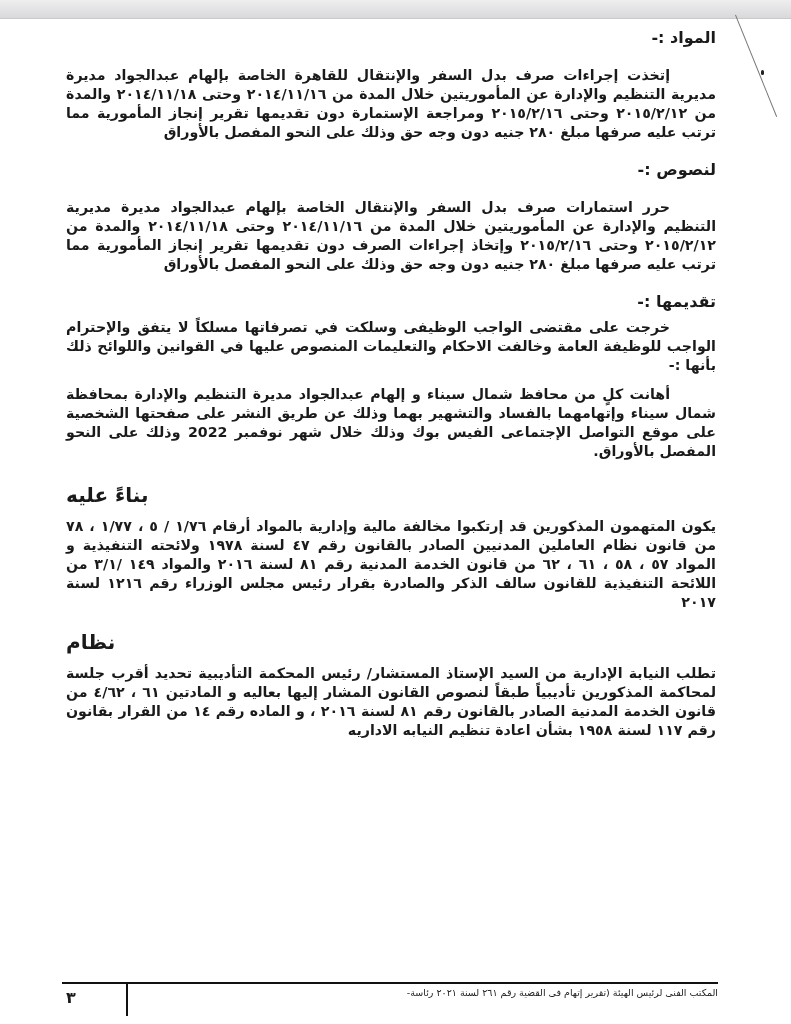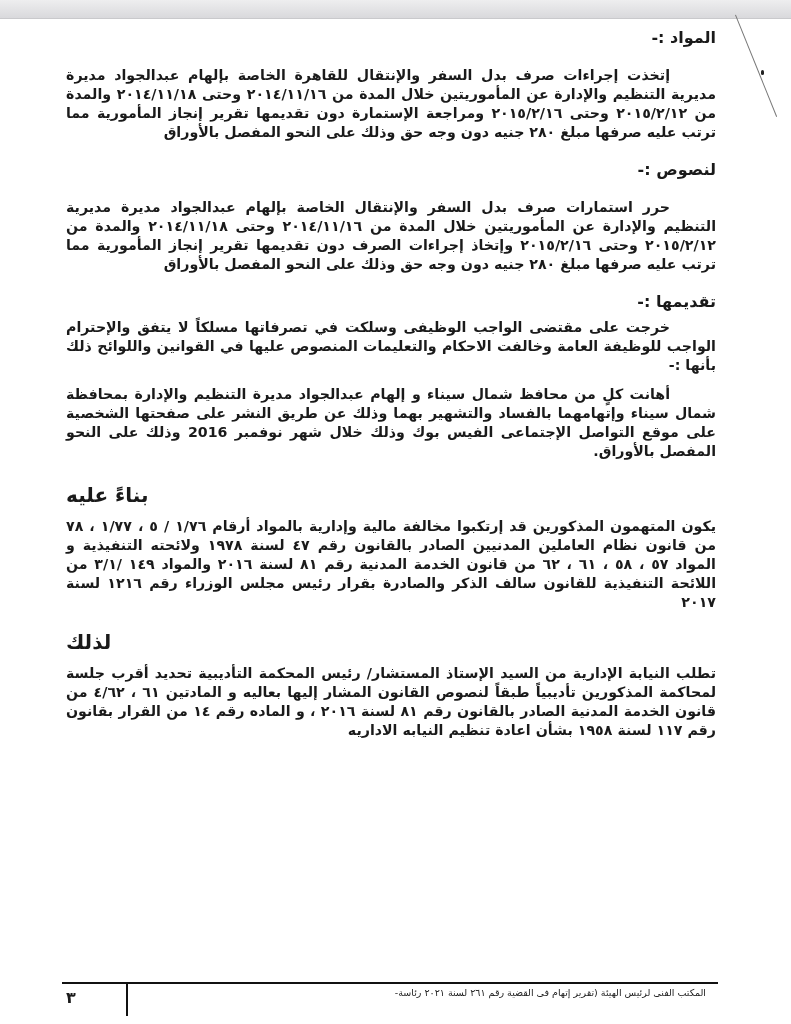--- a/index.html
+++ b/index.html
@@ -38,21 +38,21 @@
     text-align: left; font-weight: bold; font-size: 20px; margin: 0;
   }
   .footer {
     position: absolute; left: 62px; top: 982px; width: 656px; height: 40px;
     border-top: 2px solid #111;
   }
   .footer-divider {
     position: absolute; left: 64px; top: 0; width: 2px; height: 32px; background: #111;
   }
   .footer-text {
-    position: absolute; right: 12px; top: 3px; direction: rtl;
+    position: absolute; right: 0; top: 3px; direction: rtl;
     font-size: 9.5px; color: #222;
   }
   .page-num {
     position: absolute; left: 4px; top: 4px; font-size: 16px; font-weight: bold;
   }
 </style>
 </head>
 <body>
 
 <div class="top-bar"></div>
@@ -61,26 +61,26 @@
 
 <div class="page">
   <h3 class="heading" style="margin-top:2px">المواد :-</h3>
   <p class="para indent" style="margin-top:12px">إتخذت إجراءات صرف بدل السفر والإنتقال للقاهرة الخاصة بإلهام عبدالجواد مديرة مديرية التنظيم والإدارة عن المأموريتين خلال المدة من ٢٠١٤/١١/١٦ وحتى ٢٠١٤/١١/١٨ والمدة من ٢٠١٥/٢/١٢ وحتى ٢٠١٥/٢/١٦ ومراجعة الإستمارة دون تقديمها تقرير إنجاز المأمورية مما ترتب عليه صرفها مبلغ ٢٨٠ جنيه دون وجه حق وذلك على النحو المفصل بالأوراق</p>
 
   <h3 class="heading" style="margin-top:12px">لنصوص :-</h3>
   <p class="para indent" style="margin-top:12px">حرر استمارات صرف بدل السفر والإنتقال الخاصة بإلهام عبدالجواد مديرة مديرية التنظيم والإدارة عن المأموريتين خلال المدة من ٢٠١٤/١١/١٦ وحتى ٢٠١٤/١١/١٨ والمدة من ٢٠١٥/٢/١٢ وحتى ٢٠١٥/٢/١٦ وإتخاذ إجراءات الصرف دون تقديمها تقرير إنجاز المأمورية مما ترتب عليه صرفها مبلغ ٢٨٠ جنيه دون وجه حق وذلك على النحو المفصل بالأوراق</p>
 
   <h3 class="heading" style="margin-top:12px">تقديمها :-</h3>
   <p class="para indent" style="">خرجت على مقتضى الواجب الوظيفى وسلكت في تصرفاتها مسلكاً لا يتفق والإحترام الواجب للوظيفة العامة وخالفت الاحكام والتعليمات المنصوص عليها في القوانين واللوائح ذلك بأنها :-</p>
-  <p class="para indent" style="margin-top:10px">أهانت كلٍ من محافظ شمال سيناء و إلهام عبدالجواد مديرة التنظيم والإدارة بمحافظة شمال سيناء وإتهامهما بالفساد والتشهير بهما وذلك عن طريق النشر على صفحتها الشخصية على موقع التواصل الإجتماعى الفيس بوك وذلك خلال شهر نوفمبر 2016 وذلك على النحو المفصل بالأوراق.</p>
+  <p class="para indent" style="margin-top:10px">أهانت كلٍ من محافظ شمال سيناء و إلهام عبدالجواد مديرة التنظيم والإدارة بمحافظة شمال سيناء وإتهامهما بالفساد والتشهير بهما وذلك عن طريق النشر على صفحتها الشخصية على موقع التواصل الإجتماعى الفيس بوك وذلك خلال شهر نوفمبر 2022 وذلك على النحو المفصل بالأوراق.</p>
 
   <h2 class="center-title" style="margin-top:16px;height:36px;line-height:36px">بناءً عليه</h2>
   <p class="para" style="margin-top:4px">يكون المتهمون المذكورين قد إرتكبوا مخالفة مالية وإدارية بالمواد أرقام ١/٧٦ / ٥ ، ١/٧٧ ، ٧٨ من قانون نظام العاملين المدنيين الصادر بالقانون رقم ٤٧ لسنة ١٩٧٨ ولائحته التنفيذية و المواد ٥٧ ، ٥٨ ، ٦١ ، ٦٢ من قانون الخدمة المدنية رقم ٨١ لسنة ٢٠١٦ والمواد ١٤٩ /٣/١ من اللائحة التنفيذية للقانون سالف الذكر والصادرة بقرار رئيس مجلس الوزراء رقم ١٢١٦ لسنة ٢٠١٧</p>
 
-  <h2 class="center-title" style="margin-top:12px;height:36px;line-height:36px">لذلك</h2>
+  <h2 class="center-title" style="margin-top:12px;height:36px;line-height:36px">نظام</h2>
   <p class="para" style="margin-top:4px">تطلب النيابة الإدارية من السيد الإستاذ المستشار/ رئيس المحكمة التأديبية تحديد أقرب جلسة لمحاكمة المذكورين تأديبياً طبقاً لنصوص القانون المشار إليها بعاليه و المادتين ٦١ ، ٤/٦٢ من قانون الخدمة المدنية الصادر بالقانون رقم ٨١ لسنة ٢٠١٦ ، و الماده رقم ١٤ من القرار بقانون رقم ١١٧ لسنة ١٩٥٨ بشأن اعادة تنظيم النيابه الاداريه</p>
 </div>
 
 <div class="footer">
   <div class="footer-divider"></div>
   <span class="footer-text">المكتب الفنى لرئيس الهيئة (تقرير إتهام فى القضية رقم ٢٦١ لسنة ٢٠٢١ رئاسة-</span>
   <span class="page-num">٣</span>
 </div>
 
 </body></html>

